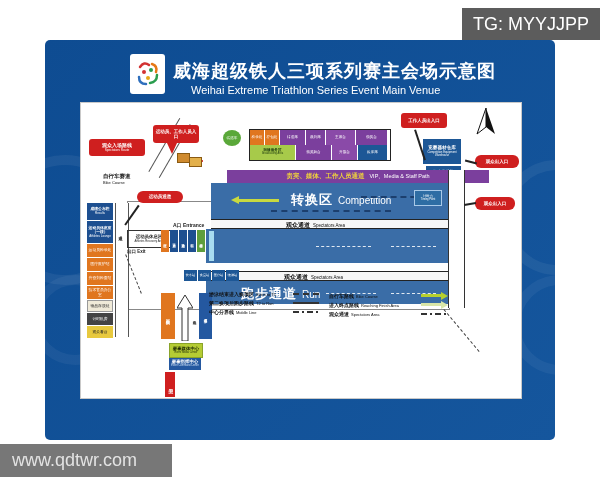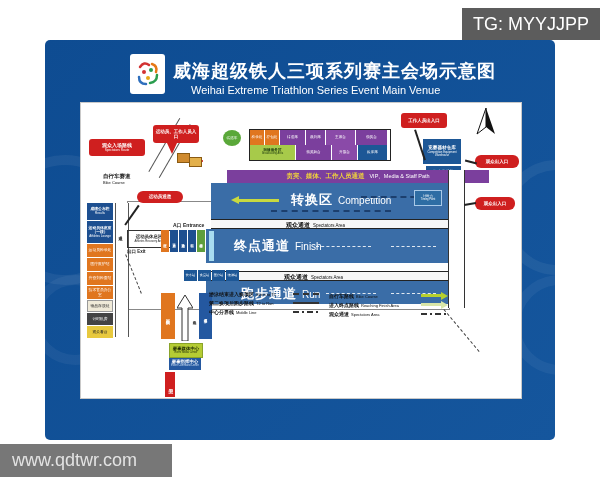--- a/index.html
+++ b/index.html
@@ -172,24 +172,20 @@
 
     <div class="strip" style="left:130px;top:116px;width:237px;height:10px;">
       <div class="lbl" style="left:75px;">
           <b>观众通道</b>
           <i>Spectators Area</i>
         </div>
     </div>
 
     <div class="band" style="left:125px;top:126px;width:242px;height:34px;">
       <div class="abs" style="left:3px;top:2px;width:5px;height:30px;background:#a8dcf0;"></div>
-      <div class="lbl" style="left:28px;top:8px;">
-          <b>终点通道</b>
-          <i>Finish</i>
-        </div>
       <div class="dash-white" style="left:110px;top:17px;width:55px;"></div>
       <div class="dash-white" style="left:185px;top:17px;width:45px;"></div>
     </div>
 
     <div class="bluebox" style="left:103px;top:167px;width:13px;height:11px;z-index:2;">
         <span style="font-size:3.2px;">饮水站</span>
       </div>
     <div class="bluebox" style="left:117px;top:167px;width:13px;height:11px;z-index:2;">
         <span style="font-size:3.2px;">食品站</span>
       </div>

